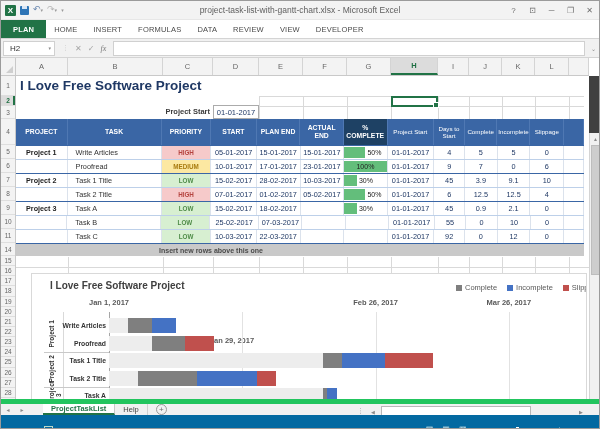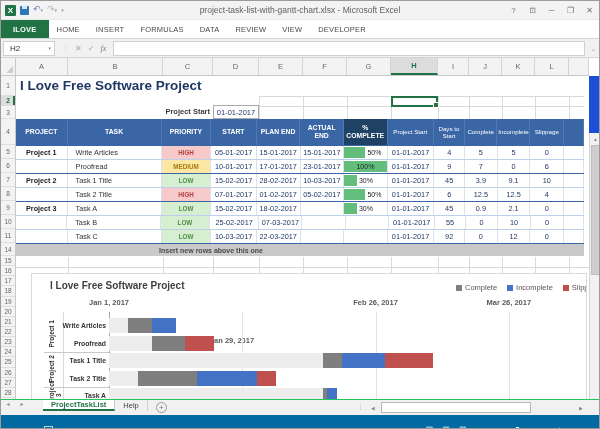--- a/index.html
+++ b/index.html
@@ -37,21 +37,21 @@
   .fx{font-style:italic;font-family:"Liberation Serif",serif;color:#7a7a7a}
   .formulafield{flex:1;height:15px;background:#fff;border:1px solid #d0d0d0;margin-right:14px;font-size:8px;color:#333;padding:1px 4px}
   .fb-chev{position:absolute;right:3px;font-size:6px;color:#8a8a8a}
   
   .colheaders{height:18px;display:flex;background:#f3f3f3;border-bottom:1px solid #c9c9c9;position:relative;width:588px}
   .corner{width:15px;height:100%;border-right:1px solid #c9c9c9;position:relative;background:#f3f3f3}
   .corner:after{content:"";position:absolute;right:2px;bottom:2px;border-left:7px solid transparent;border-bottom:7px solid #cfcfcf}
   .colh{height:100%;border-right:1px solid #d4d4d4;font-size:7.5px;color:#666;display:flex;align-items:center;justify-content:center}
   .colh.sel{background:#dcdcdc;color:#1d6f42;border-bottom:2px solid #217346;font-weight:bold}
   
-  .gridwrap{position:relative;height:323px;width:600px;background:#1d4ed8;overflow:hidden}
+  .gridwrap{position:relative;height:323px;width:600px;background:#404040;overflow:hidden}
   .gutter{position:absolute;left:0;top:0;width:15px;height:100%;background:#f3f3f3;border-right:1px solid #c9c9c9}
   .rowh{width:100%;display:flex;align-items:center;justify-content:center;font-size:6.5px;color:#666;border-bottom:1px solid #dedede}
   .rowh.sel{background:#dcdcdc;color:#1d6f42;font-weight:bold;box-shadow:inset -2px 0 0 #217346}
   .cells{position:absolute;left:15px;top:0;width:573px;height:100%;background:#fff;overflow:hidden}
   .gl{position:absolute;background:#d9d9d9}
   .sheet-title{position:absolute;left:4px;top:2px;font-size:13.5px;font-weight:bold;color:#1f3864;white-space:nowrap}
   .psl{position:absolute;top:31px;left:147px;width:47px;text-align:right;font-size:7.5px;font-weight:bold;color:#3b3b3b}
   .psv{position:absolute;top:29px;left:197px;width:46px;height:14px;border:1px solid #ababab;background:#fff;font-size:7.5px;color:#1f3864;display:flex;align-items:center;justify-content:center}
   .selbox{position:absolute;left:375px;top:20px;width:47px;height:11px;border:2px solid #217346;background:transparent}
   .selbox:after{content:"";position:absolute;right:-3px;bottom:-3px;width:4px;height:4px;background:#217346;border:1px solid #fff}
@@ -83,21 +83,21 @@
   .axisline{position:absolute;top:38px;bottom:0;width:1px;background:#a6a6a6}
   .lblline{position:absolute;top:38px;bottom:0;width:1px;background:#d9d9d9}
   .gsep{position:absolute;height:1px;background:#c9c9c9}
   .cat{position:absolute;width:60px;text-align:right;font-size:6.8px;font-weight:bold;color:#333;white-space:nowrap}
   .gcat{position:absolute;font-size:6.5px;font-weight:bold;color:#333;writing-mode:vertical-rl;transform:rotate(180deg);text-align:center}
   .barseg{position:absolute;height:15px}
   
   .vscroll{position:absolute;right:0;top:57px;width:12px;height:341px;background:#f1f1f1;border-left:1px solid #d4d4d4}
   .varr{position:absolute;left:0;width:100%;height:11px;display:flex;align-items:center;justify-content:center;font-size:5px;color:#8a8a8a;background:#f1f1f1}
   .vthumb{position:absolute;left:1px;width:9px;background:#cdcdcd;border:1px solid #bdbdbd}
-  .tabbar{height:16px;background:#f1f1f1;border-top:1px solid #22c55e;display:flex;align-items:flex-start;position:relative}
+  .tabbar{height:16px;background:#f1f1f1;border-top:5px solid #22c55e;display:flex;align-items:center;position:relative}
   .tnav{width:14px;display:flex;align-items:center;justify-content:center;font-size:6px;color:#8a8a8a}
   .stab{padding:0 8px;display:flex;align-items:center;font-size:7.5px;color:#444;border-right:1px solid #d0d0d0}
   .stab.active{background:#fff;color:#217346;font-weight:bold;border-bottom:2px solid #217346;border-right:1px solid #c9c9c9}
   .newsheet{width:11px;height:11px;border:1px solid #9a9a9a;border-radius:50%;color:#6d6d6d;font-size:8px;line-height:9px;text-align:center;align-self:center;margin-left:8px}
   .hs-dots{position:absolute;left:356px;top:3px;font-size:7px;color:#9a9a9a}
   .hscroll{position:absolute;left:366px;right:12px;top:1px;height:13px;background:#f1f1f1;display:flex;align-items:center}
   .harr{width:12px;height:13px;display:flex;align-items:center;justify-content:center;font-size:5px;color:#8a8a8a}
   .htrack{flex:1;height:11px;background:#f1f1f1;position:relative}
   .hthumb{position:absolute;left:2px;top:0;width:150px;height:11px;background:#fff;border:1px solid #b8b8b8}
   .statusbar{height:30px;background:#0369a1;color:#fff;display:flex;align-items:center;position:relative;font-size:7.5px}
@@ -130,21 +130,21 @@
       <div class="winbtn">?</div>
       <div class="winbtn">⊡</div>
       <div class="winbtn">─</div>
       <div class="winbtn">❐</div>
       <div class="winbtn">✕</div>
     </div>
   </div>
 
   <div class="ribbonrow">
     <div id="ribbontabs" style="display:flex">
-        <div class="rtab file">ILOVE</div>
+        <div class="rtab file">PLAN</div>
         <div class="rtab">HOME</div>
         <div class="rtab">INSERT</div>
         <div class="rtab">FORMULAS</div>
         <div class="rtab">DATA</div>
         <div class="rtab">REVIEW</div>
         <div class="rtab">VIEW</div>
         <div class="rtab">DEVELOPER</div>
       </div>
   </div>
 

